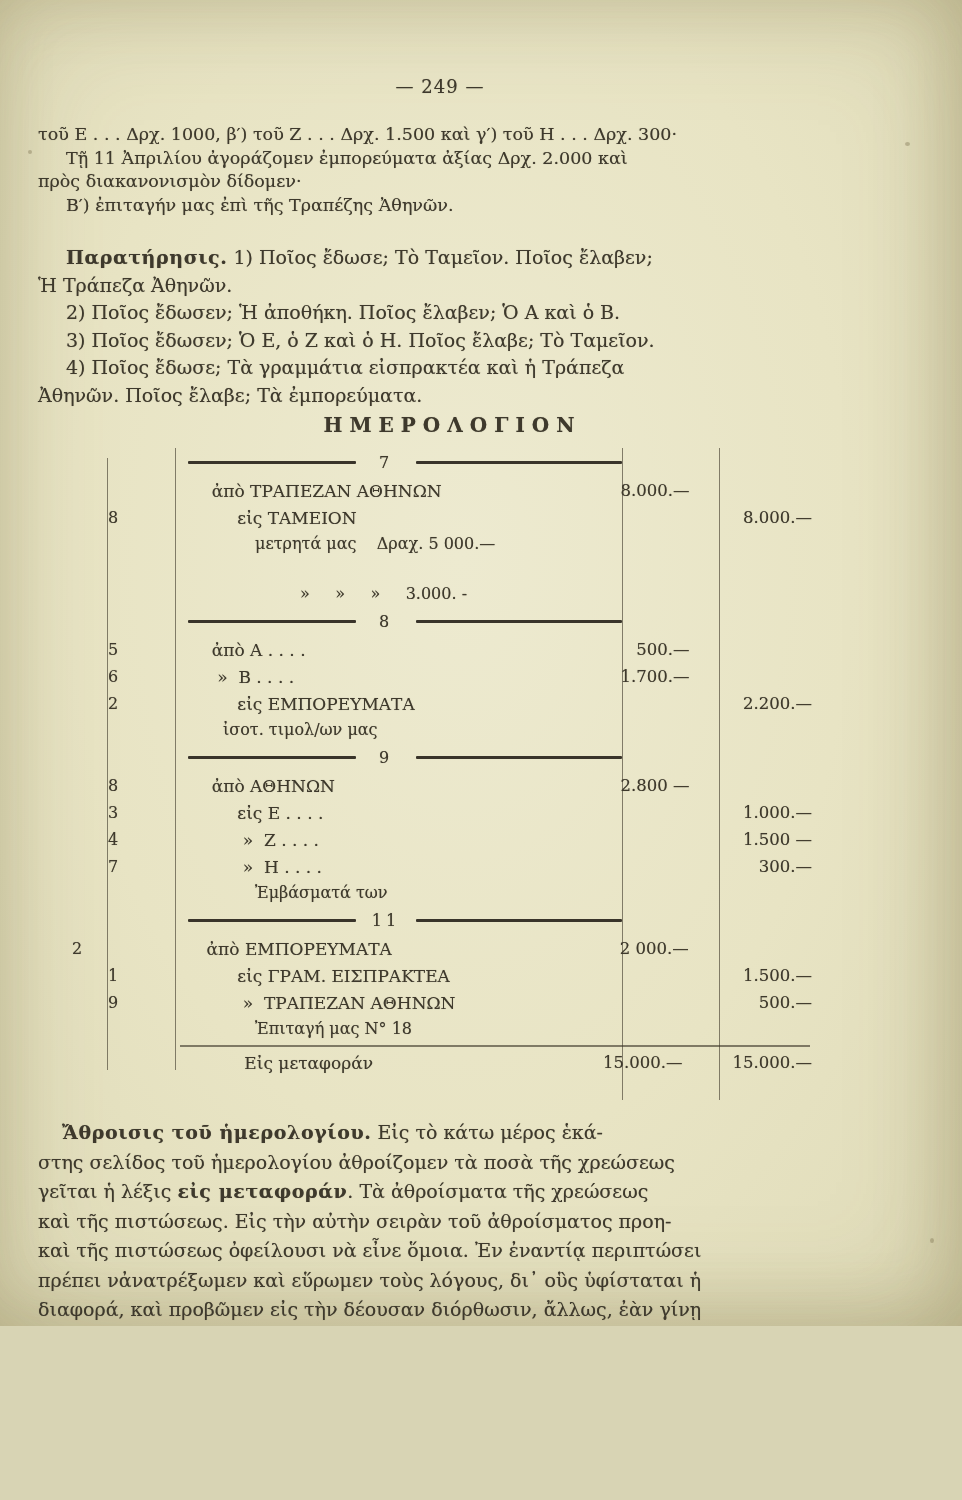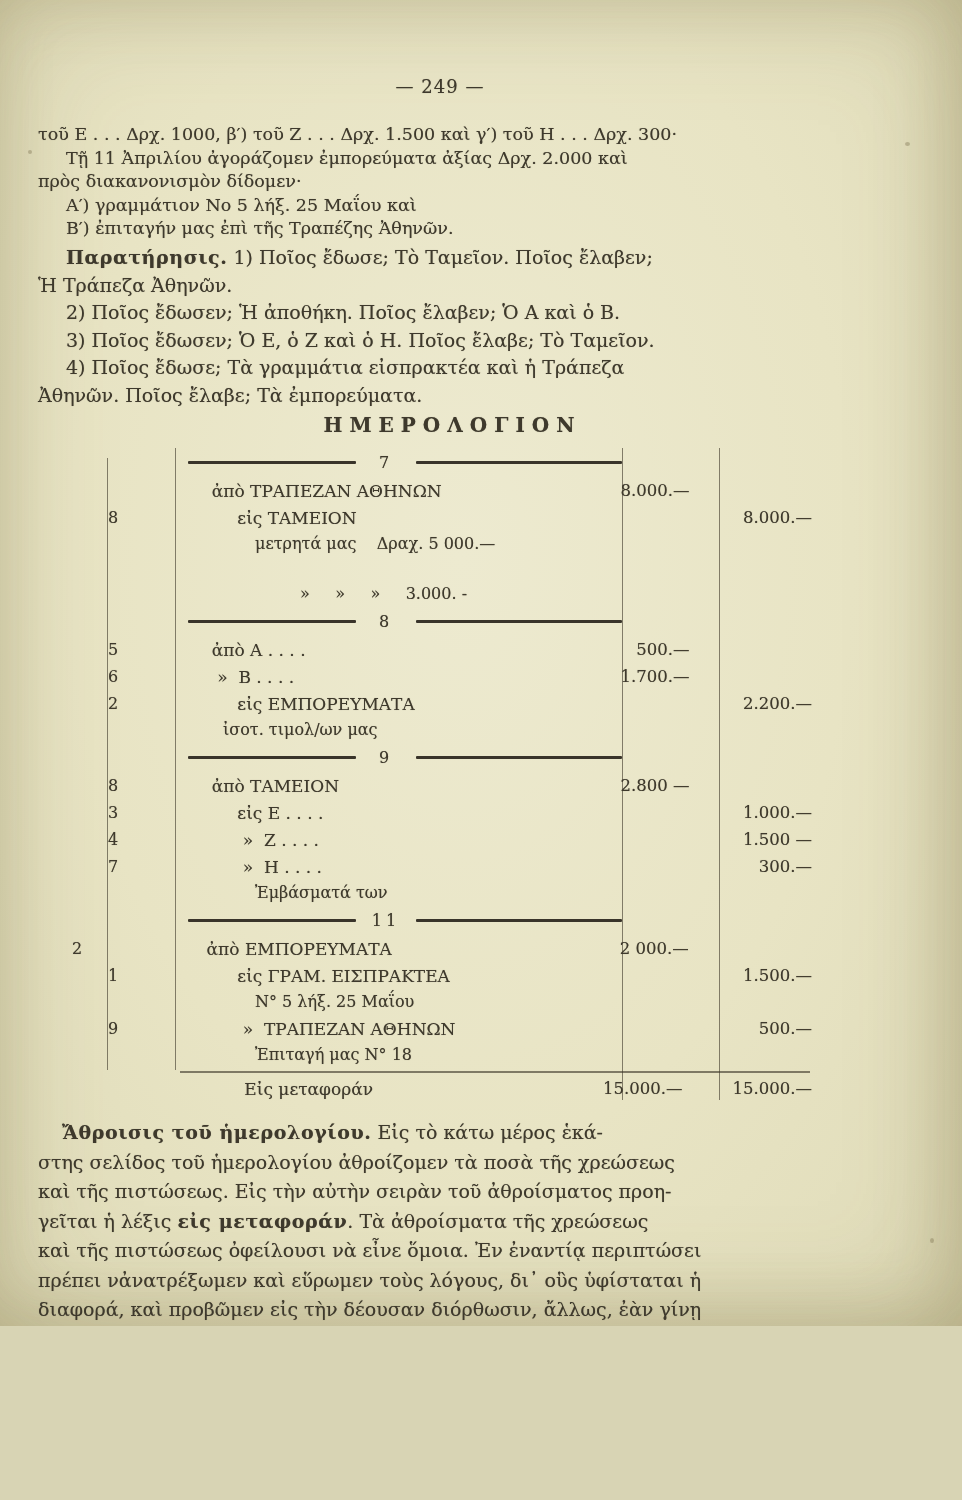--- a/index.html
+++ b/index.html
@@ -52,21 +52,20 @@
 <body>
 
 <div class="page">
 
   <div class="pagenum">— 249 —</div>
 
   <div class="para intro">
       <div class="iline"><span>τοῦ Ε . . .  Δρχ. 1000, β′) τοῦ Ζ . . .  Δρχ. 1.500 καὶ γ′) τοῦ Η . . . Δρχ. 300·</span></div>
       <div class="iline ind"><span>Τῇ 11 Ἀπριλίου ἀγοράζομεν ἐμπορεύματα ἀξίας Δρχ. 2.000 καὶ</span></div>
       <div class="iline"><span>πρὸς διακανονισμὸν δίδομεν·</span></div>
-      <div class="iline ind"><span>Α′) γραμμάτιον Νο 5 λήξ. 25 Μαΐου καὶ</span></div>
       <div class="iline ind"><span>Β′) ἐπιταγήν μας ἐπὶ τῆς Τραπέζης Ἀθηνῶν.</span></div>
     </div>
 
   <div class="para obs">
       <div class="oline ind"><span class="b">Παρατήρησις.</span><span> 1) Ποῖος ἔδωσε; Τὸ Ταμεῖον. Ποῖος ἔλαβεν;</span></div>
       <div class="oline"><span>Ἡ Τράπεζα Ἀθηνῶν.</span></div>
       <div class="oline ind"><span>2) Ποῖος ἔδωσεν; Ἡ ἀποθήκη. Ποῖος ἔλαβεν; Ὁ Α καὶ ὁ Β.</span></div>
       <div class="oline ind"><span>3) Ποῖος ἔδωσεν; Ὁ Ε, ὁ Ζ καὶ ὁ Η. Ποῖος ἔλαβε; Τὸ Ταμεῖον.</span></div>
       <div class="oline ind"><span>4) Ποῖος ἔδωσε; Τὰ γραμμάτια εἰσπρακτέα καὶ ἡ Τράπεζα</span></div>
       <div class="oline"><span>Ἀθηνῶν. Ποῖος ἔλαβε; Τὰ ἐμπορεύματα.</span></div>
@@ -123,21 +122,21 @@
           <span class="jamt jcredit">2.200.—</span>
         </div>
         <div class="jdetail di0">ἰσοτ. τιμολ/ων μας</div>
         <div class="jsep">
           <span class="sline sl"></span>
           <span class="snum">9</span>
           <span class="sline sr"></span>
         </div>
         <div class="jrow">
           <span class="jfolio">8</span>
-          <span class="jtext">ἀπὸ ΤΑΜΕΙΟΝ</span>
+          <span class="jtext">ἀπὸ ΑΘΗΝΩΝ</span>
           <span class="jamt jdebit">2.800 —</span>
           <span class="jamt jcredit"></span>
         </div>
         <div class="jrow">
           <span class="jfolio">3</span>
           <span class="jtext ind1">εἰς Ε . . . .</span>
           <span class="jamt jdebit"></span>
           <span class="jamt jcredit">1.000.—</span>
         </div>
         <div class="jrow">
@@ -163,43 +162,42 @@
           <span class="jtext">ἀπὸ ΕΜΠΟΡΕΥΜΑΤΑ</span>
           <span class="jamt jdebit">2 000.—</span>
           <span class="jamt jcredit"></span>
         </div>
         <div class="jrow">
           <span class="jfolio">1</span>
           <span class="jtext ind1">εἰς ΓΡΑΜ. ΕΙΣΠΡΑΚΤΕΑ</span>
           <span class="jamt jdebit"></span>
           <span class="jamt jcredit">1.500.—</span>
         </div>
-        <div class="jdetail di1">Ν° 5 λήξ. 25 Μαΐου</div>
         <div class="jrow">
           <span class="jfolio">9</span>
           <span class="jtext ind1"> »  ΤΡΑΠΕΖΑΝ ΑΘΗΝΩΝ</span>
           <span class="jamt jdebit"></span>
           <span class="jamt jcredit">500.—</span>
         </div>
         <div class="jdetail di1">Ἐπιταγή μας Ν° 18</div>
         <div class="jfootline"></div>
         <div class="jrow cfrow">
           <span class="jfolio"></span>
           <span class="jtext cflabel">Εἰς μεταφοράν</span>
           <span class="jamt jdebit">15.000.—</span>
           <span class="jamt jcredit">15.000.—</span>
         </div>
       </div>
   </div>
 
   <div class="para closing">
       <div class="cline ind"><span class="b">Ἄθροισις τοῦ ἡμερολογίου.</span><span> Εἰς τὸ κάτω μέρος ἑκά-</span></div>
       <div class="cline"><span>στης σελίδος τοῦ ἡμερολογίου ἀθροίζομεν τὰ ποσὰ τῆς χρεώσεως</span></div>
+      <div class="cline"><span>γεῖται ἡ λέξις </span><span class="b">εἰς μεταφοράν</span><span>. Τὰ ἀθροίσματα τῆς χρεώσεως</span></div>
       <div class="cline"><span>καὶ τῆς πιστώσεως. Εἰς τὴν αὐτὴν σειρὰν τοῦ ἀθροίσματος προη-</span></div>
-      <div class="cline"><span>γεῖται ἡ λέξις </span><span class="b">εἰς μεταφοράν</span><span>. Τὰ ἀθροίσματα τῆς χρεώσεως</span></div>
       <div class="cline"><span>καὶ τῆς πιστώσεως ὀφείλουσι νὰ εἶνε ὅμοια. Ἐν ἐναντίᾳ περιπτώσει</span></div>
       <div class="cline"><span>πρέπει νἀνατρέξωμεν καὶ εὕρωμεν τοὺς λόγους, δι᾽ οὓς ὑφίσταται ἡ</span></div>
       <div class="cline"><span>διαφορά, καὶ προβῶμεν εἰς τὴν δέουσαν διόρθωσιν, ἄλλως, ἐὰν γίνῃ</span></div>
       <div class="cline"><span>ἐπιπόνους. Ἐὰν τὰ ποσὰ εἶνε ἐν τάξει, τὰ μεταφέρομεν εἰς τὴν</span></div>
     </div>
 
   <div class="speck" style="left:28px;top:150px;width:4px;height:4px;"></div>
   <div class="speck" style="left:905px;top:142px;width:5px;height:4px;"></div>
   <div class="speck" style="left:930px;top:1238px;width:4px;height:5px;"></div>
   <div class="speck" style="left:120px;top:1432px;width:3px;height:3px;"></div>

